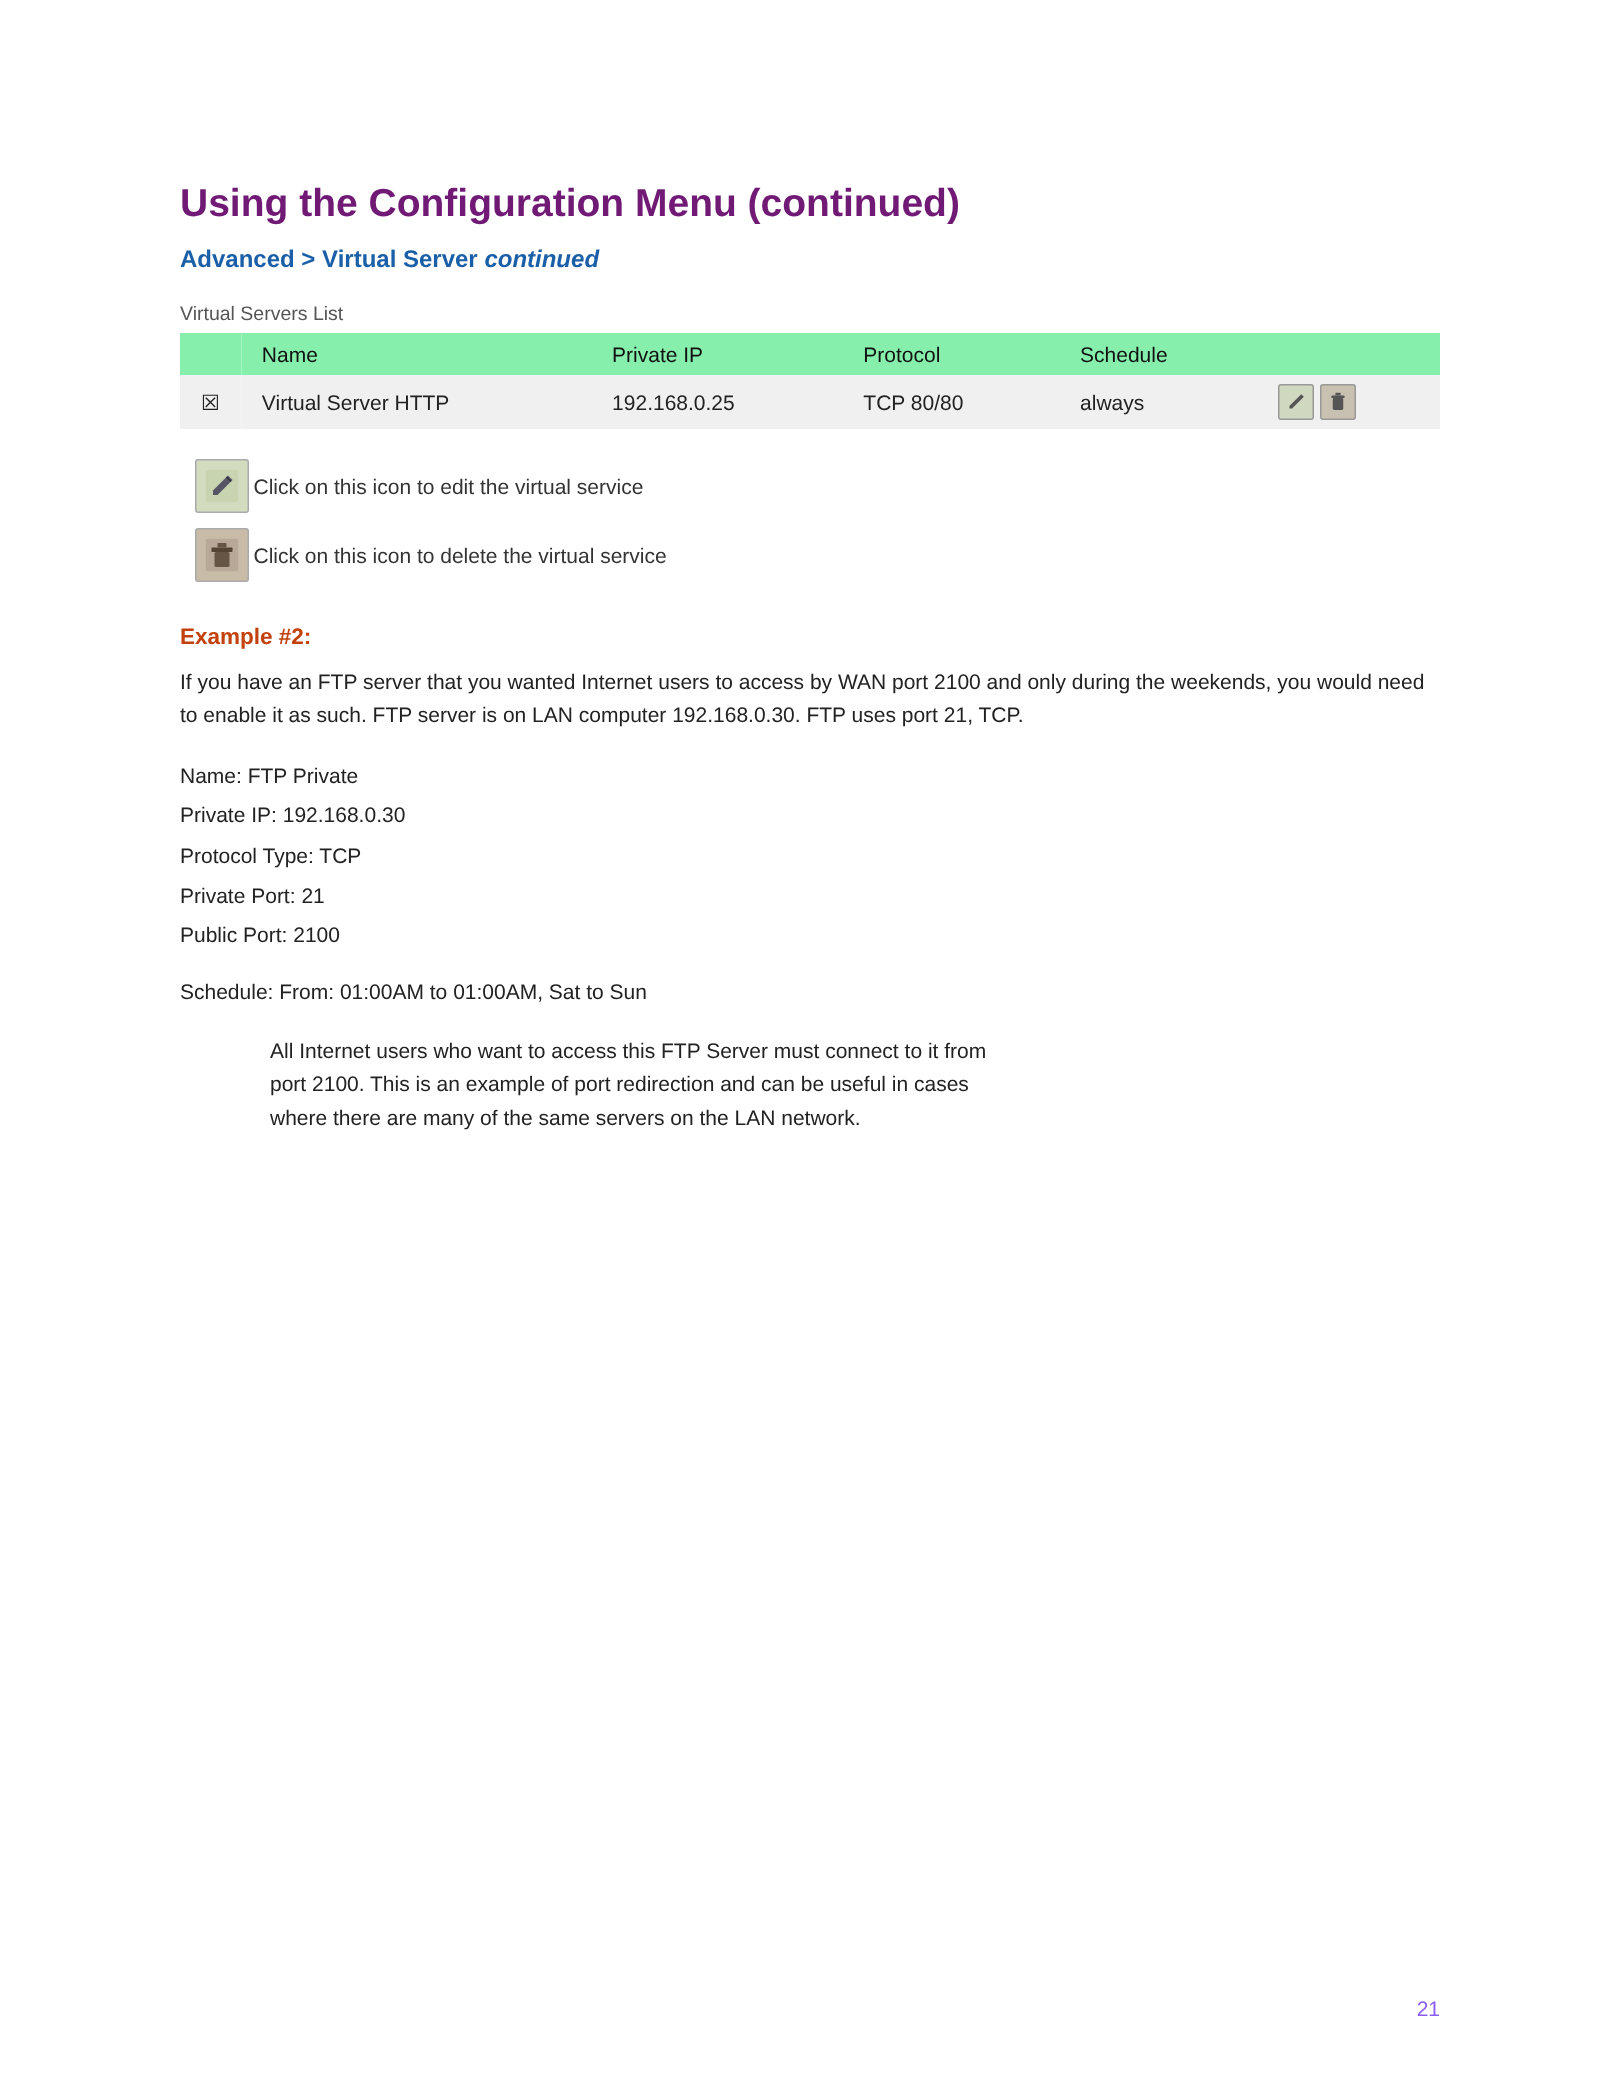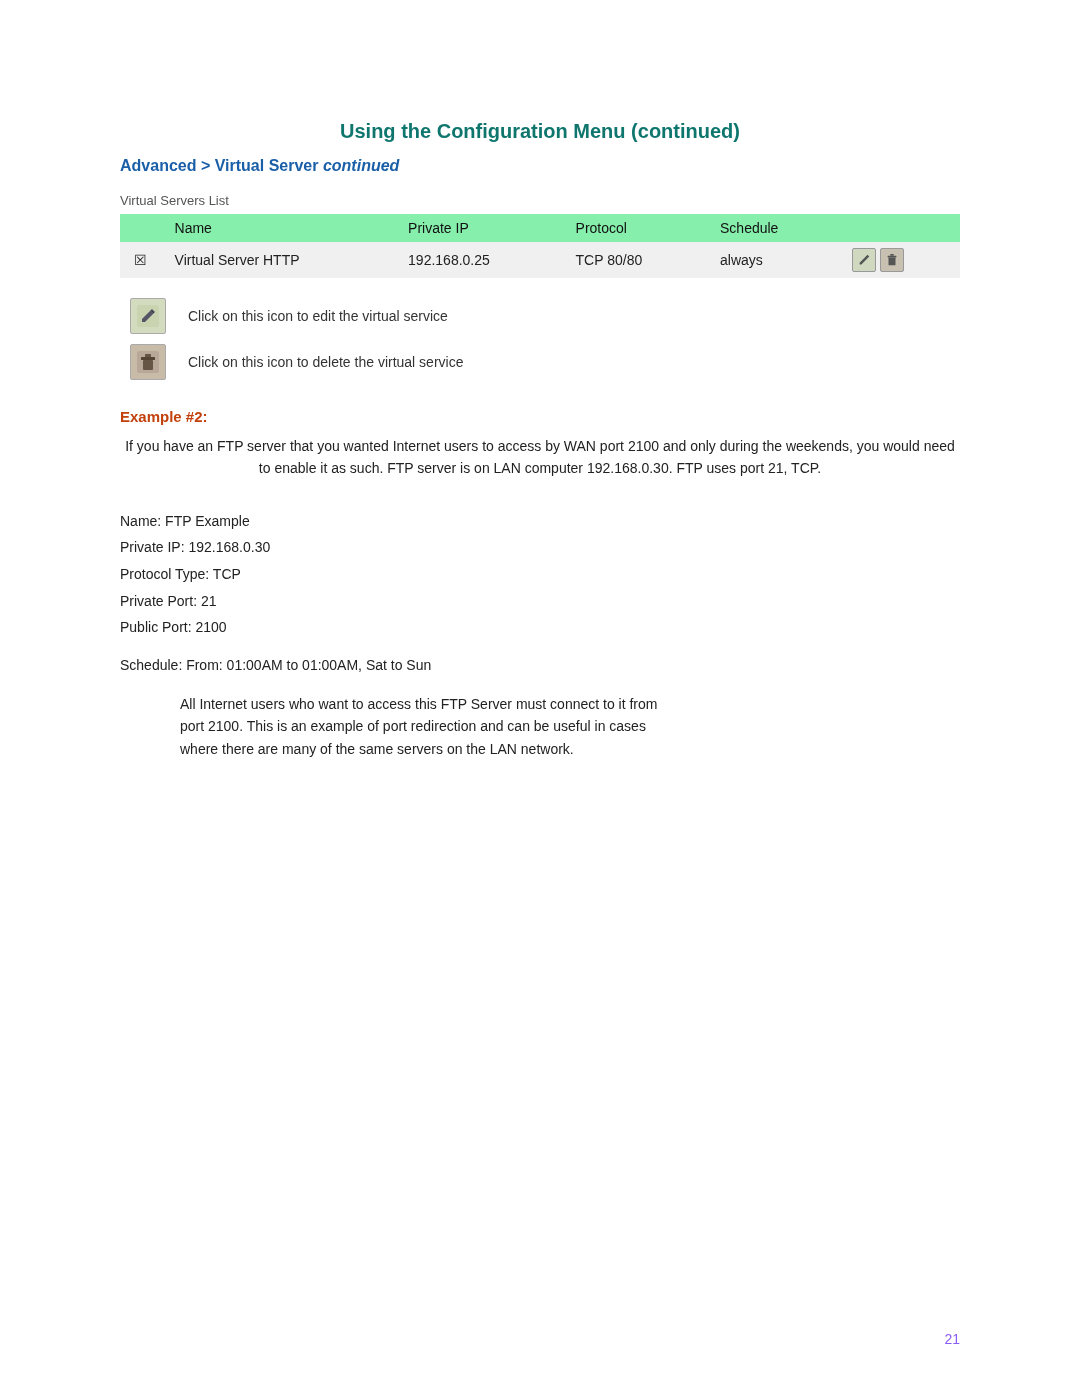--- a/index.html
+++ b/index.html
@@ -17,26 +17,25 @@
       color: #222;
       position: relative;
     }
 
     .page-container {
       padding: 120px 120px 60px 120px;
       max-width: 1080px;
     }
 
     .main-title {
-      font-size: 20px;
+      font-size: 26px;
       font-weight: bold;
-      color: #0f766e;
+      color: #701a75;
       margin-bottom: 14px;
       font-family: Arial, sans-serif;
-      text-align: center;
     }
 
     .subtitle {
       font-size: 16px;
       font-weight: bold;
       color: #1a5fa8;
       margin-bottom: 18px;
     }
 
     .subtitle em {
@@ -121,21 +120,21 @@
 
     
     .icon-legend {
       margin: 20px 0 28px 10px;
     }
 
     .icon-legend-row {
       display: flex;
       align-items: center;
       margin-bottom: 10px;
-      gap: 22px;
+      gap: 3px;
     }
 
     .legend-icon {
       width: 36px;
       height: 36px;
       border: 1px solid #aaa;
       background: #d4dcc0;
       display: flex;
       align-items: center;
       justify-content: center;
@@ -162,22 +161,21 @@
       font-size: 15px;
       font-weight: bold;
       color: #c2410c;
       margin-bottom: 10px;
     }
 
     .example-body {
       font-size: 14px;
       color: #222;
       line-height: 1.6;
-      margin-bottom: 28px;
-      text-align: center;
+      margin-bottom: 16px;
     }
 
     .example-details {
       font-size: 14px;
       color: #222;
       line-height: 1.9;
       margin-bottom: 16px;
     }
 
     .schedule-line {
@@ -276,21 +274,21 @@
       </div>
       <span class="legend-text">Click on this icon to delete the virtual service</span>
     </div>
   </div>
 
   <div class="example-heading">Example #2:</div>
 
   <p class="example-body">If you have an FTP server that you wanted Internet users to access by WAN port 2100 and only during the weekends, you would need to enable it as such. FTP server is on LAN computer 192.168.0.30. FTP uses port 21, TCP.</p>
 
   <div class="example-details">
-    <div>Name: FTP Example</div>
+    <div>Name: FTP Private</div>
     <div>Private IP: 192.168.0.30</div>
     <div>Protocol Type: TCP</div>
     <div>Private Port: 21</div>
     <div>Public Port: 2100</div>
   </div>
 
   <p class="schedule-line">Schedule: From: 01:00AM to 01:00AM, Sat to Sun</p>
 
   <div class="indented-note">All Internet users who want to access this FTP Server must connect to it from port 2100. This is an example of port redirection and can be useful in cases where there are many of the same servers on the LAN network.</div>
 

